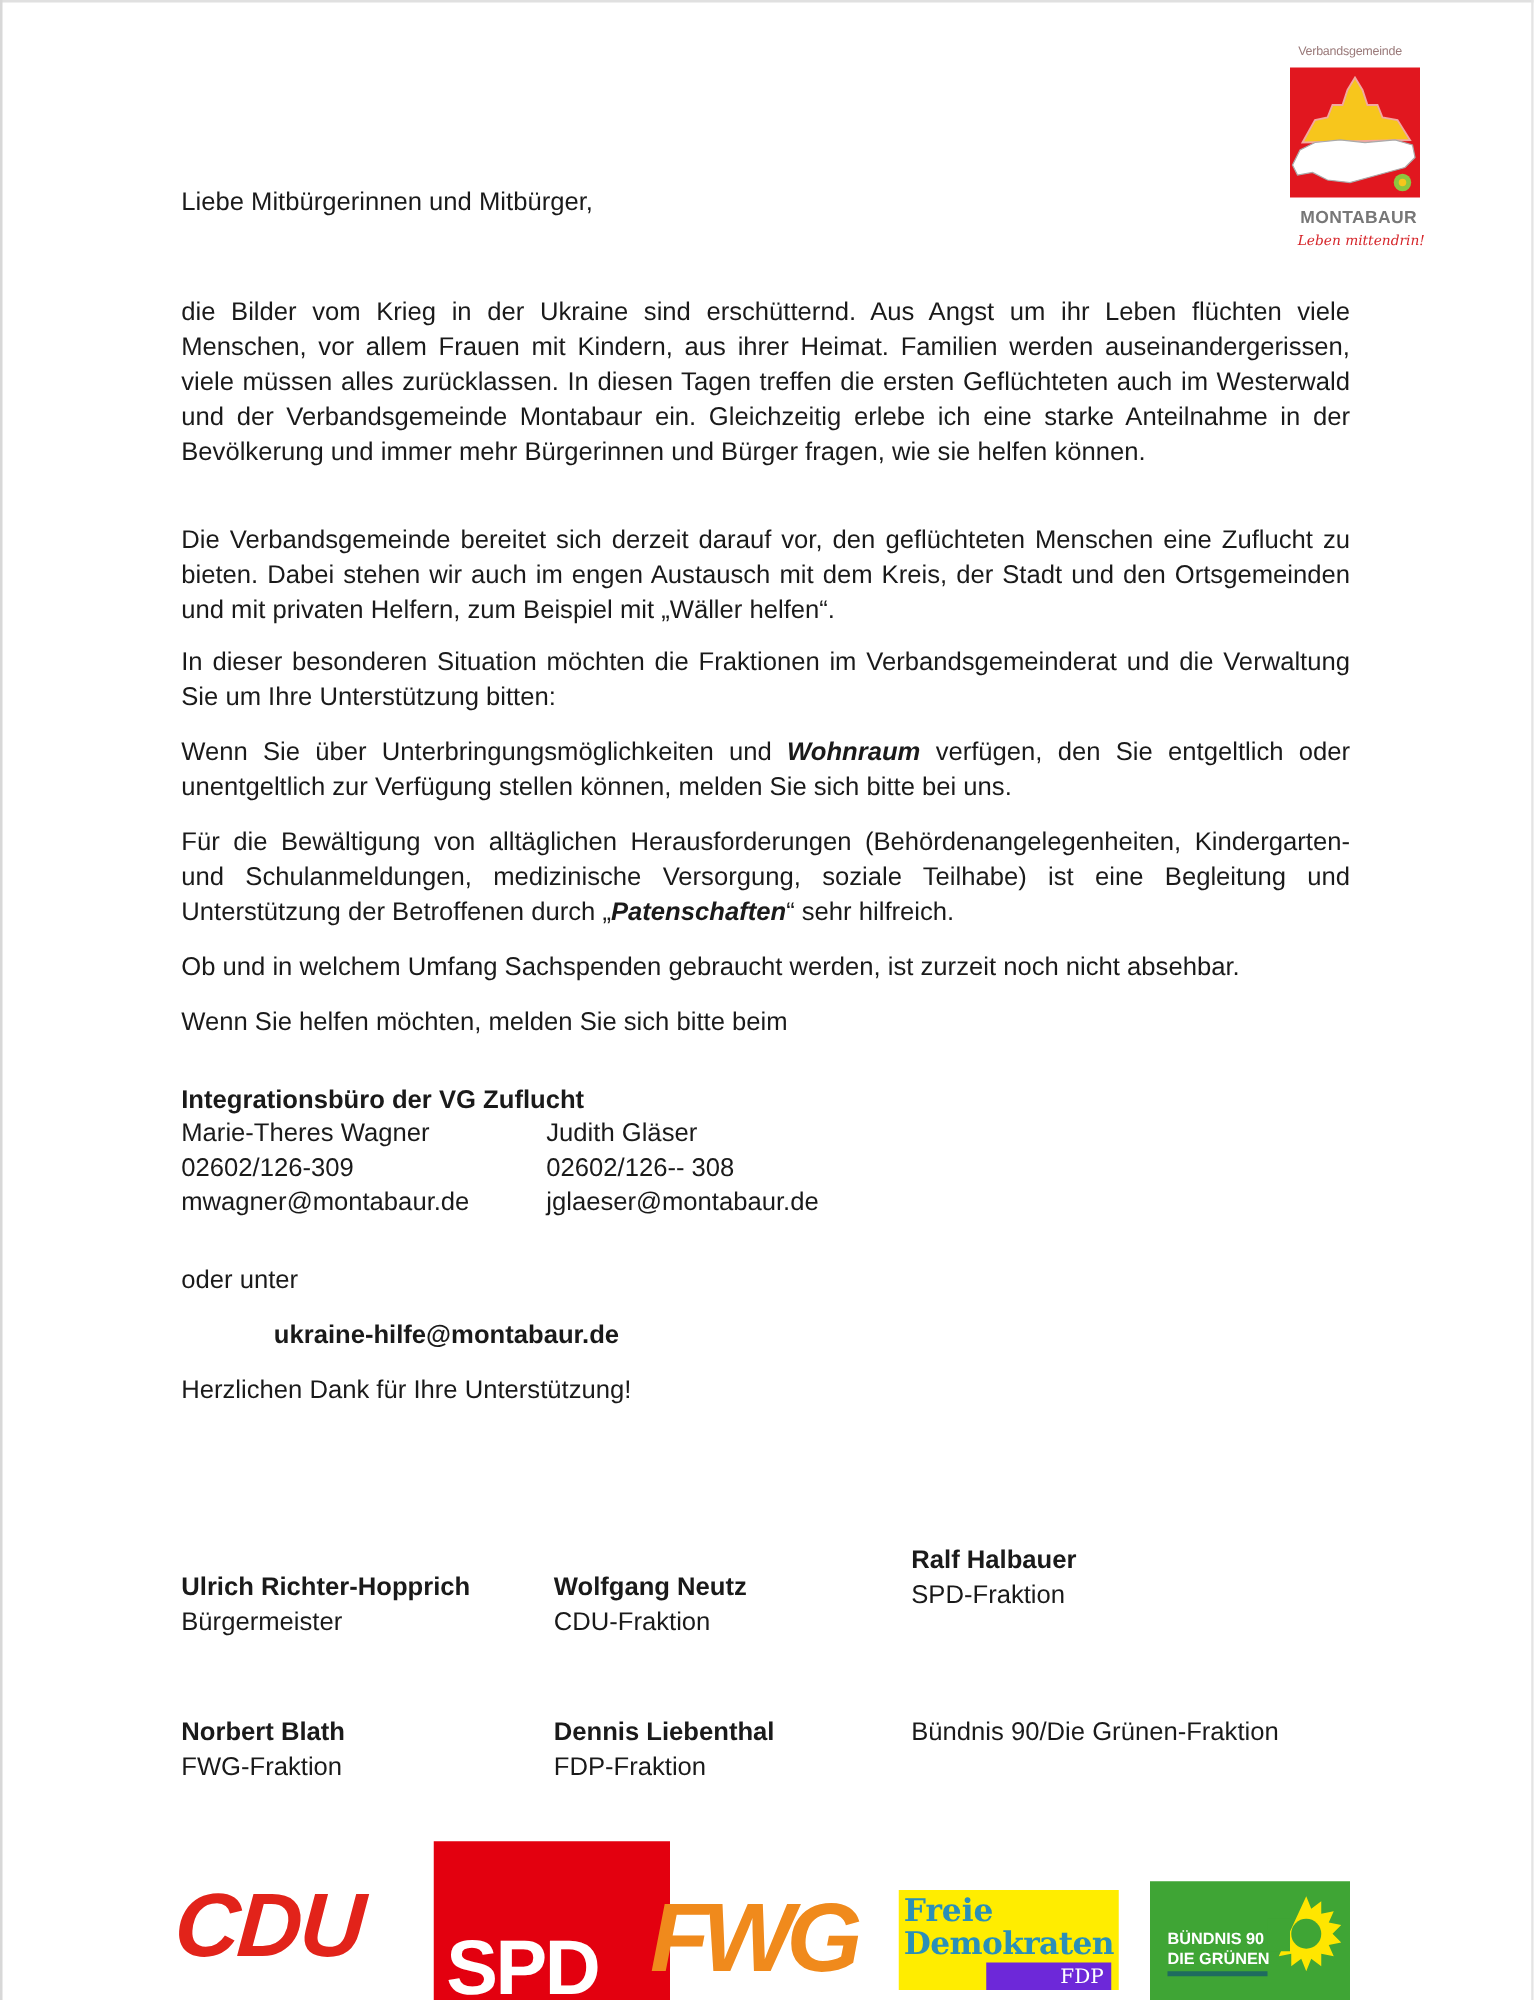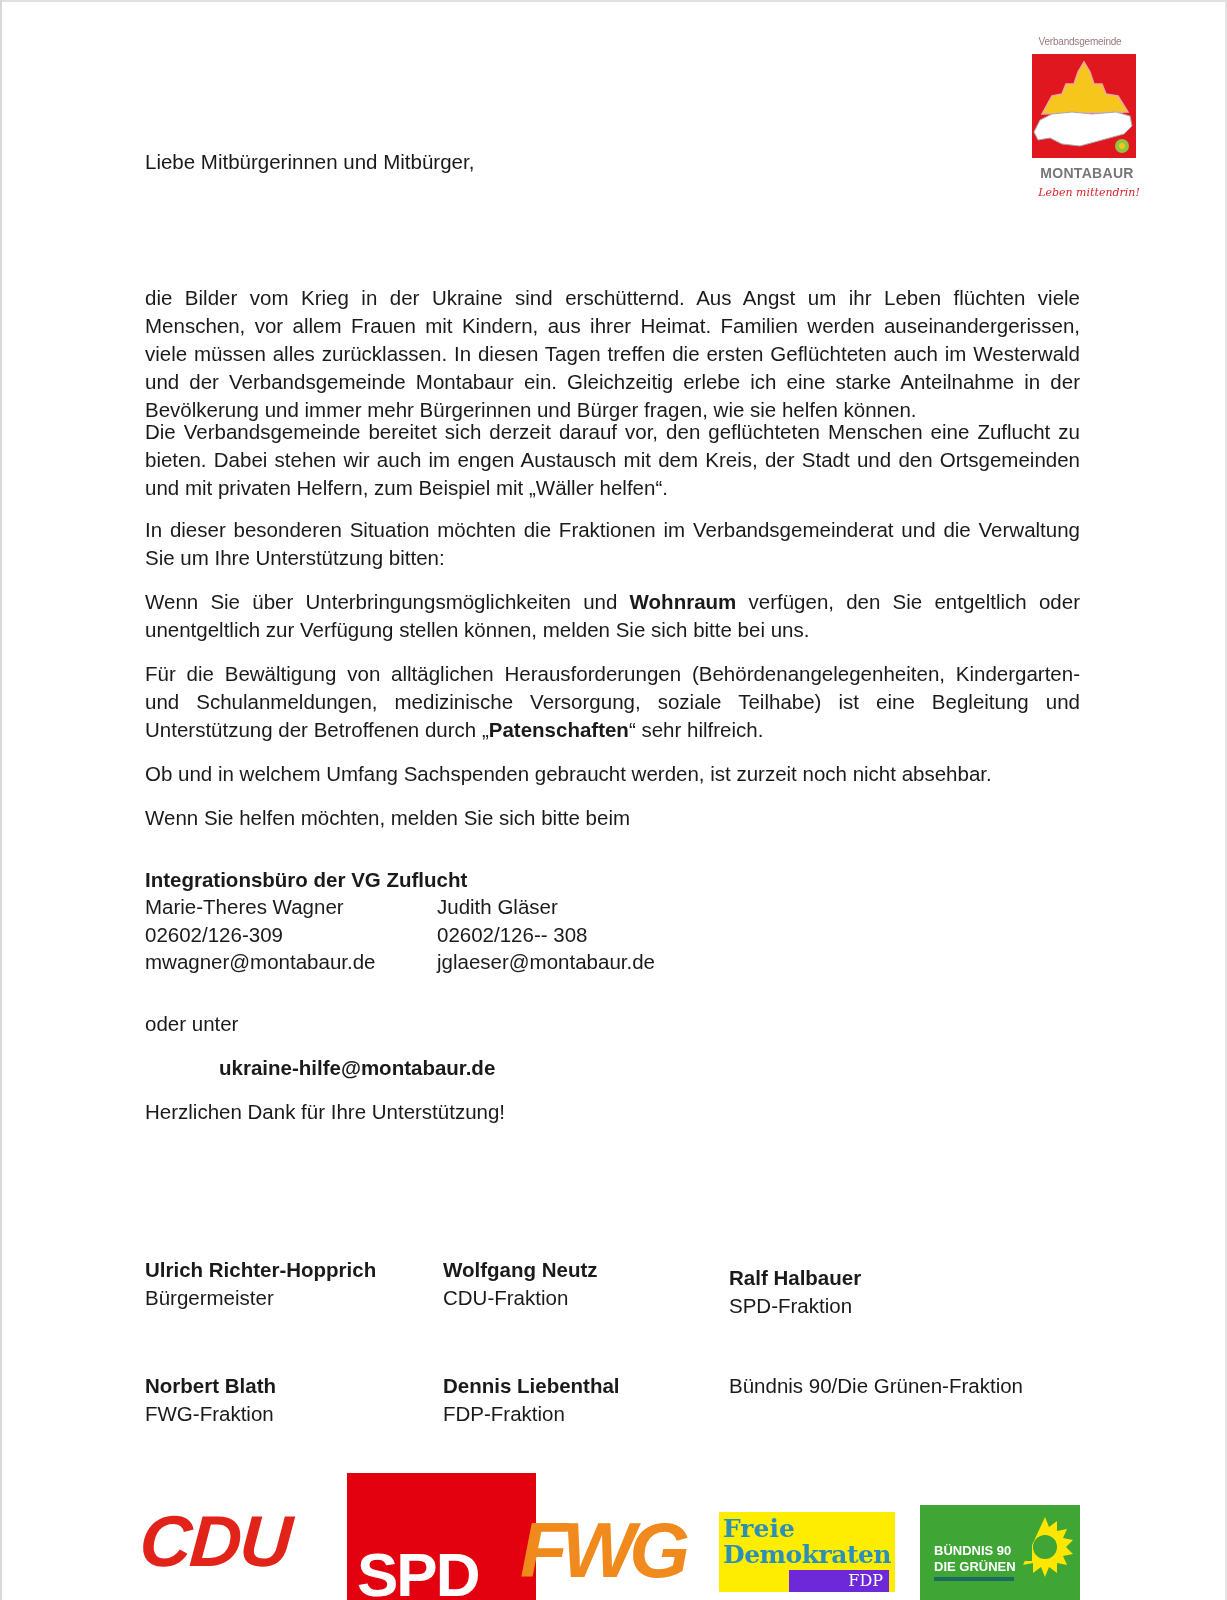--- a/index.html
+++ b/index.html
@@ -16,21 +16,21 @@
   
   .logo { position:absolute; left:1020px; top:36px; width:120px; height:170px; }
   .logo-caption { position:absolute; left:0; top:0; width:120px; text-align:center; font-size:10px; color:#9a7a7a; letter-spacing:-0.2px; }
   .logo-box { position:absolute; left:12px; top:18px; width:104px; height:104px; background:#e1171f; overflow:hidden; }
   .logo-name { position:absolute; left:12px; top:129px; width:110px; text-align:center; font-size:14px; font-weight:bold; color:#777; letter-spacing:0.3px; }
   .logo-slogan { position:absolute; left:14px; top:150px; width:110px; text-align:center; font-size:11px; font-style:italic; color:#d6252a; font-family:"DejaVu Serif", serif; }
 
   .text { position:absolute; left:145px; width:935px; font-size:20.5px; line-height:28px; }
   .just { text-align:justify; text-align-last:left; }
   p { margin:0; }
-  b { font-weight:bold; }
+  b { font-weight:bold;font-style:italic; }
 
   .contact { position:absolute; font-size:20.5px; line-height:27.5px; }
   .sig-name { font-weight:bold; font-size:20.5px; line-height:28px; }
   .sig-role { font-size:20.5px; line-height:28px; }
   .sig { position:absolute; }
 
   
   .party { position:absolute; }
   .cdu { left:140px; top:1500px; font-size:72px; font-weight:900; font-style:italic; color:#e2231a; font-family:"Liberation Sans", sans-serif; letter-spacing:-2px; transform:skewX(-4deg); }
   .spd-box { left:347px; top:1473px; width:143px; height:127px; background:#e3000f;padding-left:46px; }
@@ -63,21 +63,21 @@
         <circle r="3" fill="#f7c61c"></circle>
       </g>
     </svg>
   </div>
   <div class="logo-name">MONTABAUR</div>
   <div class="logo-slogan">Leben mittendrin!</div>
 </div>
 
 <div class="text" style="top:148px;">Liebe Mitbürgerinnen und Mitbürger,</div>
 
-<div class="text just" style="top:236px;margin-top:48px;">
+<div class="text just" style="top:236px;">
   <p>die Bilder vom Krieg in der Ukraine sind erschütternd.  Aus Angst um ihr Leben flüchten viele Menschen, vor allem Frauen mit Kindern, aus ihrer Heimat. Familien werden auseinandergerissen, viele müssen alles zurücklassen. In diesen Tagen treffen die ersten Geflüchteten auch im Westerwald und der Verbandsgemeinde Montabaur ein. Gleichzeitig erlebe ich eine starke Anteilnahme in der Bevölkerung und immer mehr Bürgerinnen und Bürger fragen, wie sie helfen können.</p>
 </div>
 <div class="text just" style="top:418px;">
   <p>Die Verbandsgemeinde bereitet sich derzeit darauf vor, den geflüchteten Menschen eine Zuflucht zu bieten. Dabei stehen wir auch im engen Austausch mit dem Kreis, der Stadt und den Ortsgemeinden und mit privaten Helfern, zum Beispiel mit „Wäller helfen“.</p>
 </div>
 <div class="text just" style="top:516px;">
   <p>In dieser besonderen Situation möchten die Fraktionen im Verbandsgemeinderat und die Verwaltung Sie um Ihre Unterstützung bitten:</p>
 </div>
 <div class="text just" style="top:588px;">
   <p><span>Wenn Sie über Unterbringungsmöglichkeiten und </span><b>Wohnraum</b><span> verfügen, den Sie entgeltlich oder unentgeltlich zur Verfügung stellen können, melden Sie sich bitte bei uns.</span></p>
@@ -104,21 +104,21 @@
 <div class="contact" style="left:145px; top:1098px;">Herzlichen Dank für Ihre Unterstützung!</div>
 
 <div class="sig" style="left:145px; top:1256px;">
   <div class="sig-name">Ulrich Richter-Hopprich</div>
   <div class="sig-role">Bürgermeister</div>
 </div>
 <div class="sig" style="left:443px; top:1256px;">
   <div class="sig-name">Wolfgang Neutz</div>
   <div class="sig-role">CDU-Fraktion</div>
 </div>
-<div class="sig" style="left:729px; top:1264px;">
+<div class="sig" style="left:729px; top:1234px;">
   <div class="sig-name">Ralf Halbauer</div>
   <div class="sig-role">SPD-Fraktion</div>
 </div>
 <div class="sig" style="left:145px; top:1372px;">
   <div class="sig-name">Norbert Blath</div>
   <div class="sig-role">FWG-Fraktion</div>
 </div>
 <div class="sig" style="left:443px; top:1372px;">
   <div class="sig-name">Dennis Liebenthal</div>
   <div class="sig-role">FDP-Fraktion</div>

